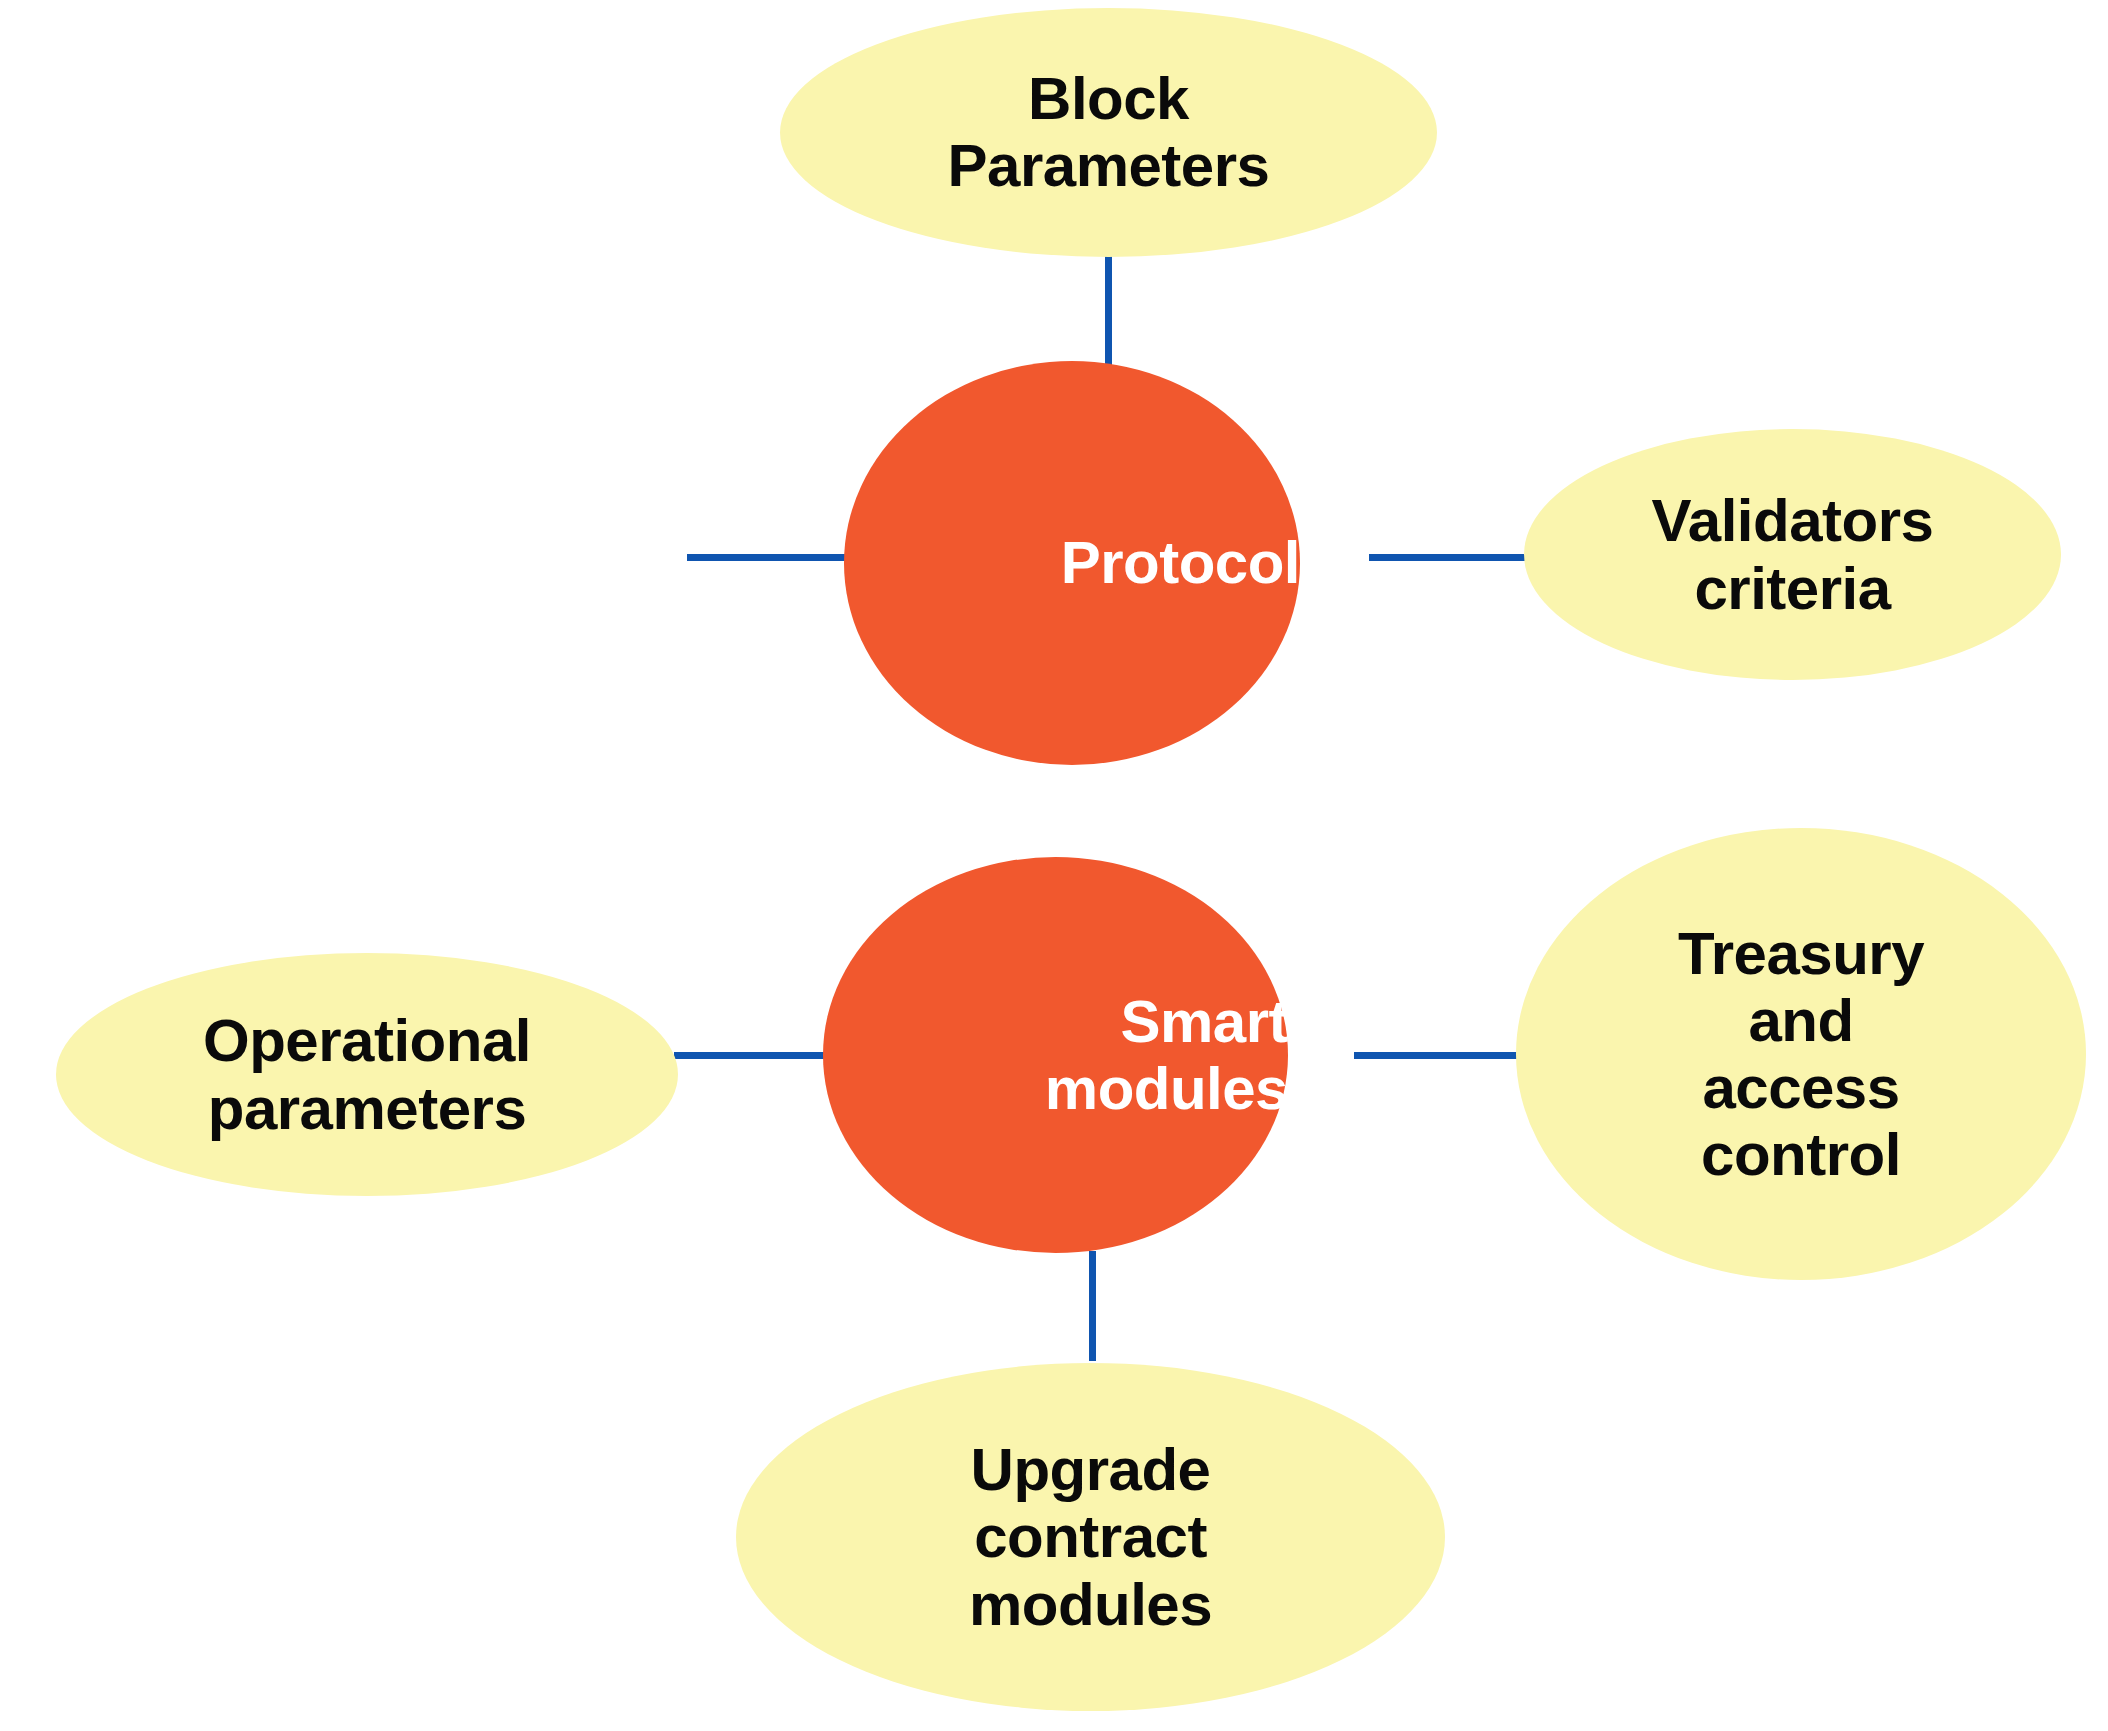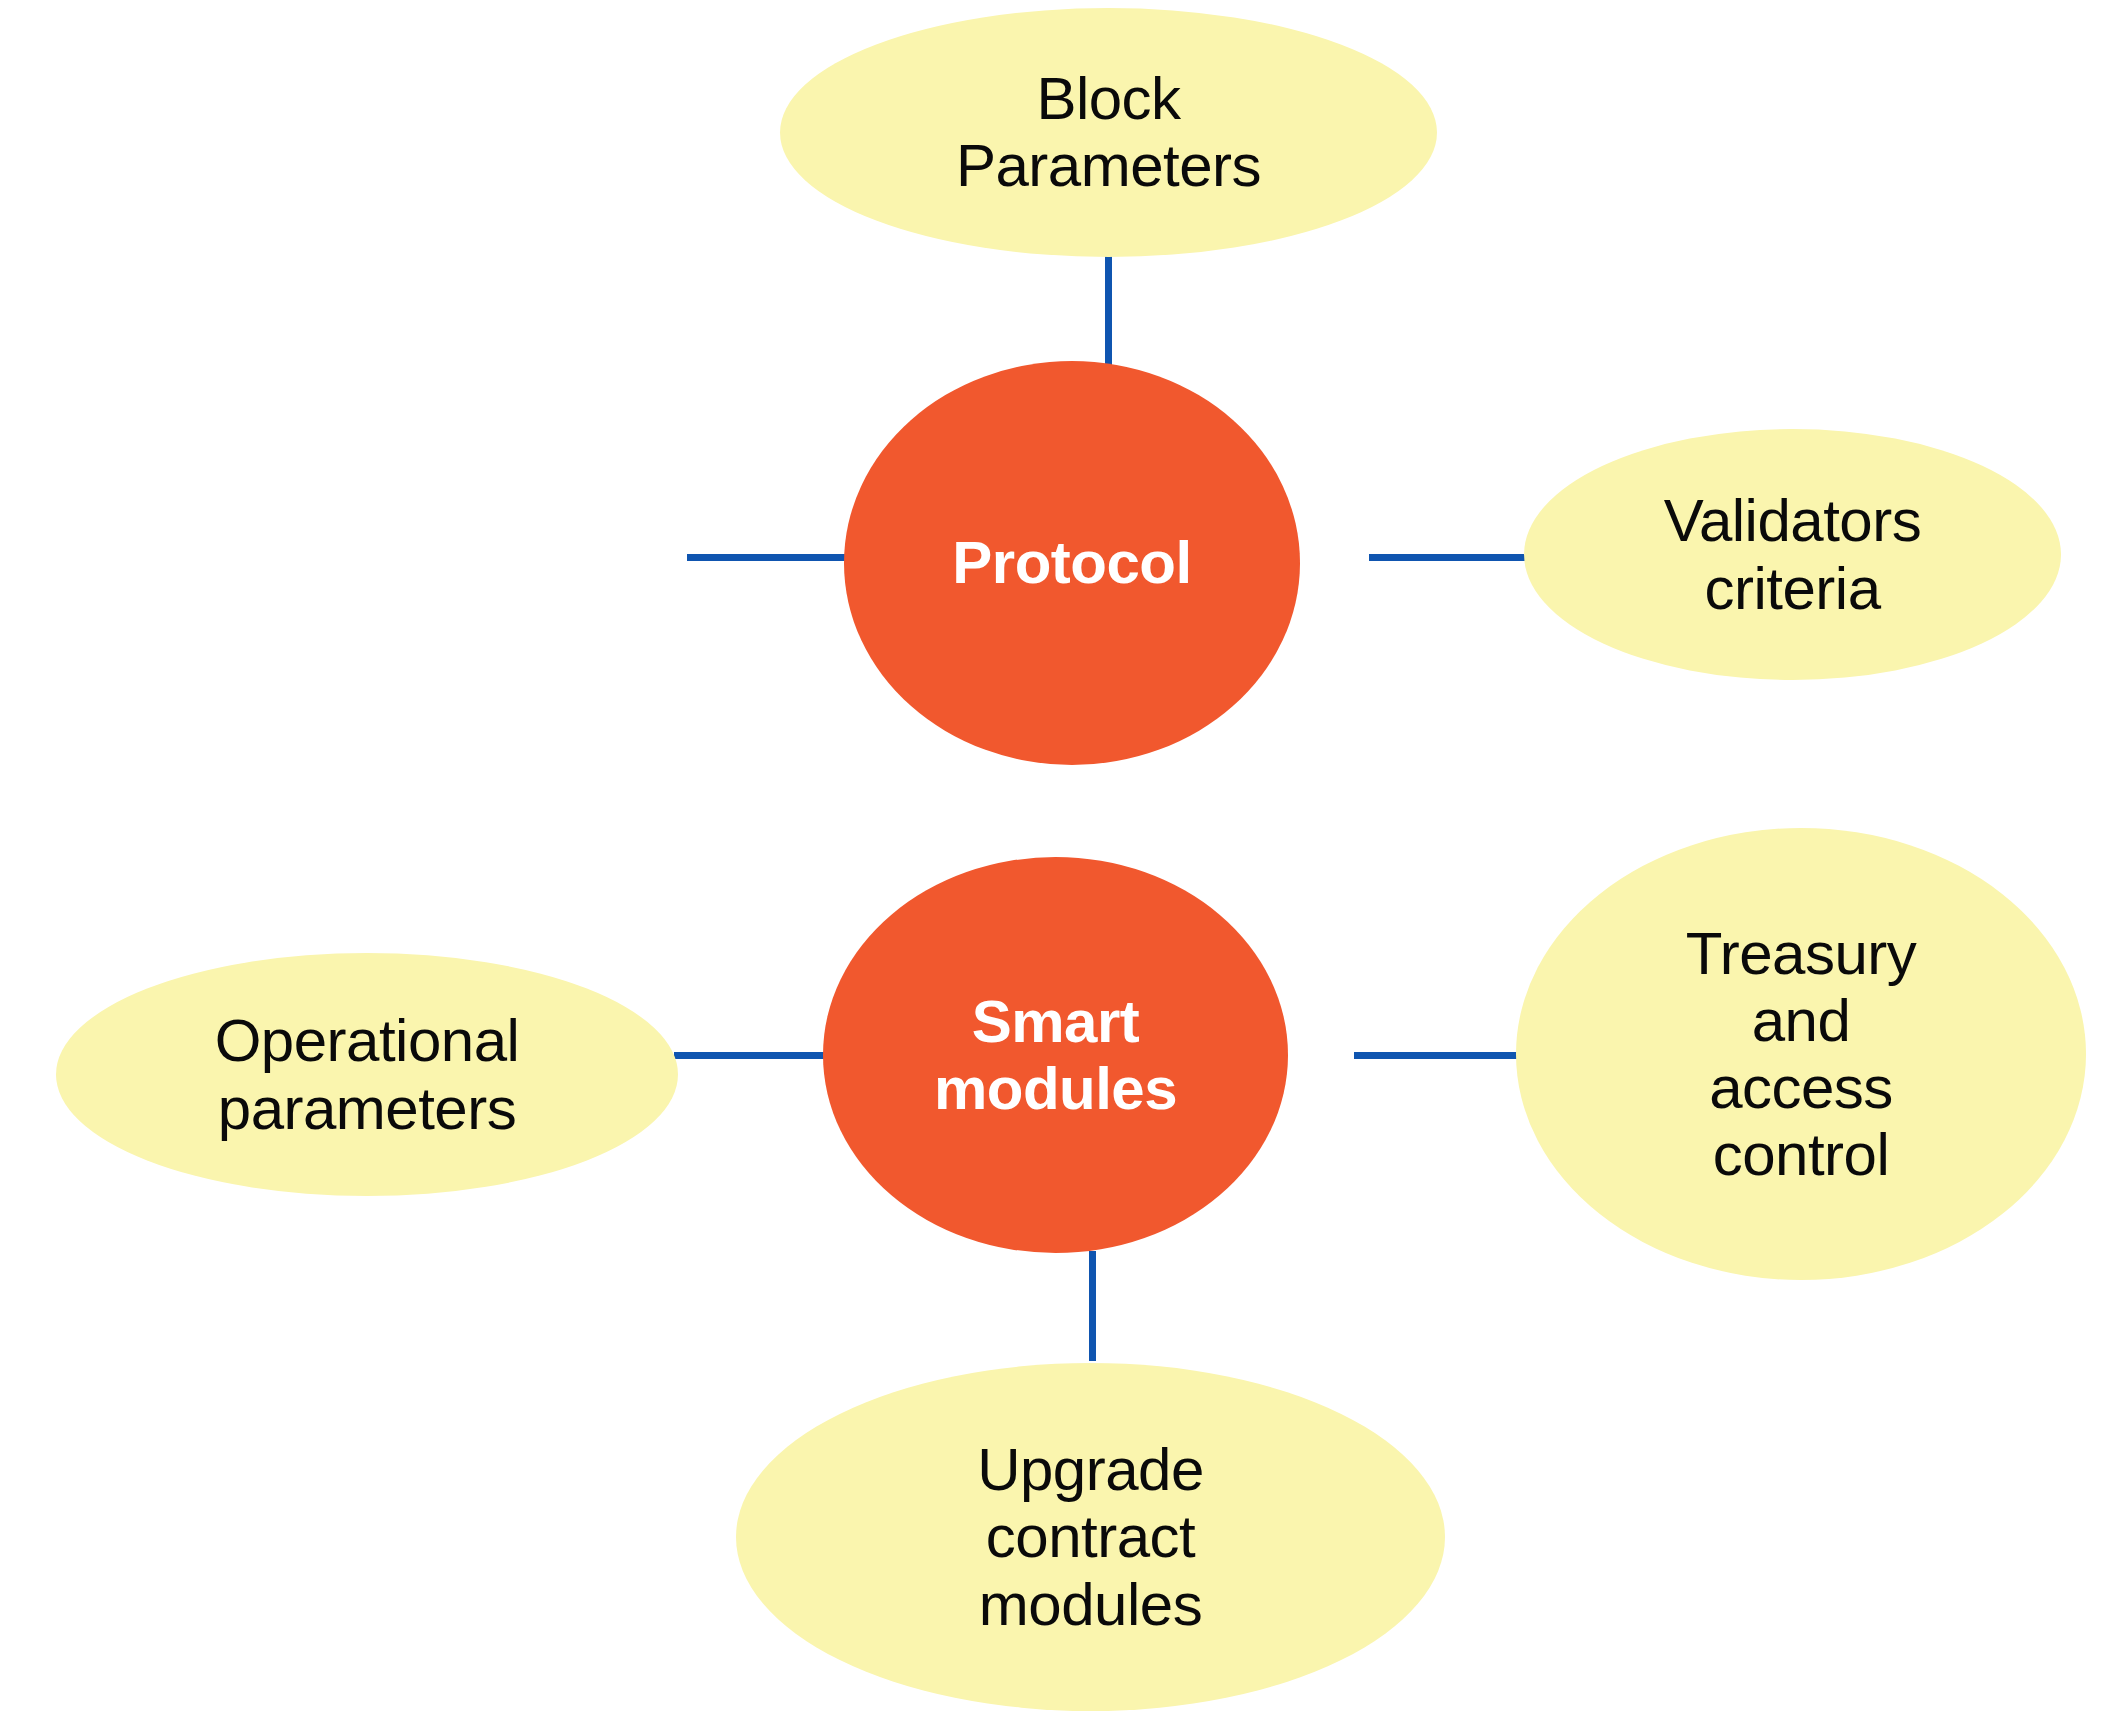--- a/index.html
+++ b/index.html
@@ -35,27 +35,28 @@
     line-height: 1.12;
     letter-spacing: -0.5px;
   }
   .node-hub {
     background: #f1582e;
   }
   .node-hub .node-label {
     color: #ffffff;
     font-weight: bold;
     font-size: 60px;
+    text-align: right;
   }
   .node-leaf {
     background: #faf5ae;
   }
   .node-leaf .node-label {
     color: #0a0a0a;
-    font-weight: normal;
+    font-weight: bold;
     font-size: 60px;
   }
   .connector {
     position: absolute;
     background: #0f55b0;
     z-index: 1;
   }
   .connector-h {
     height: 6.8px;
   }

